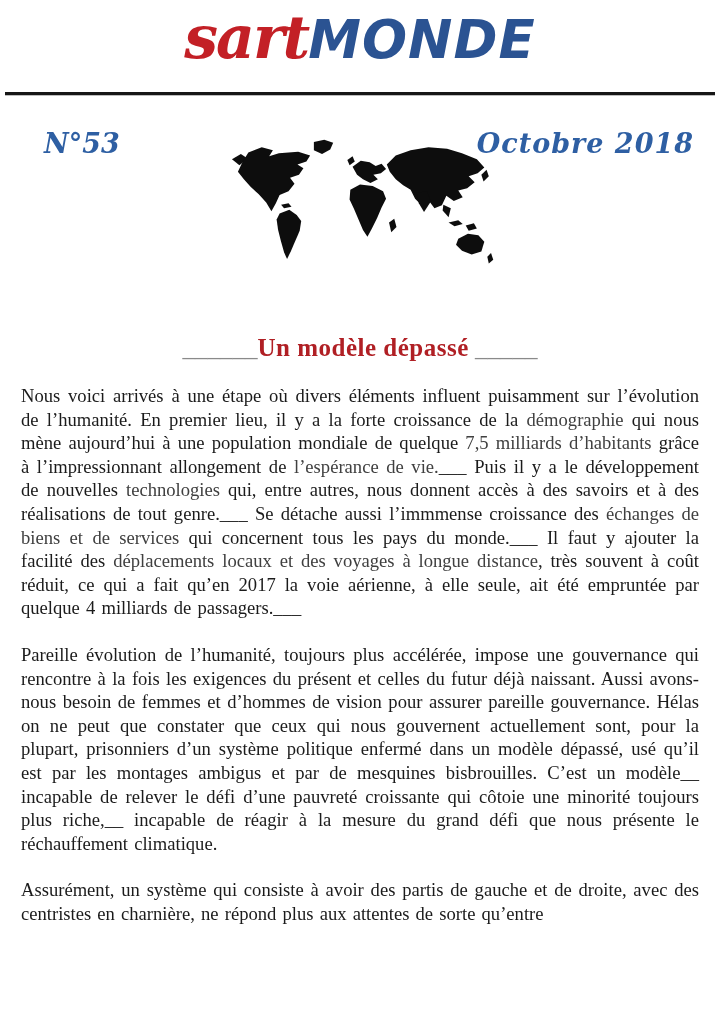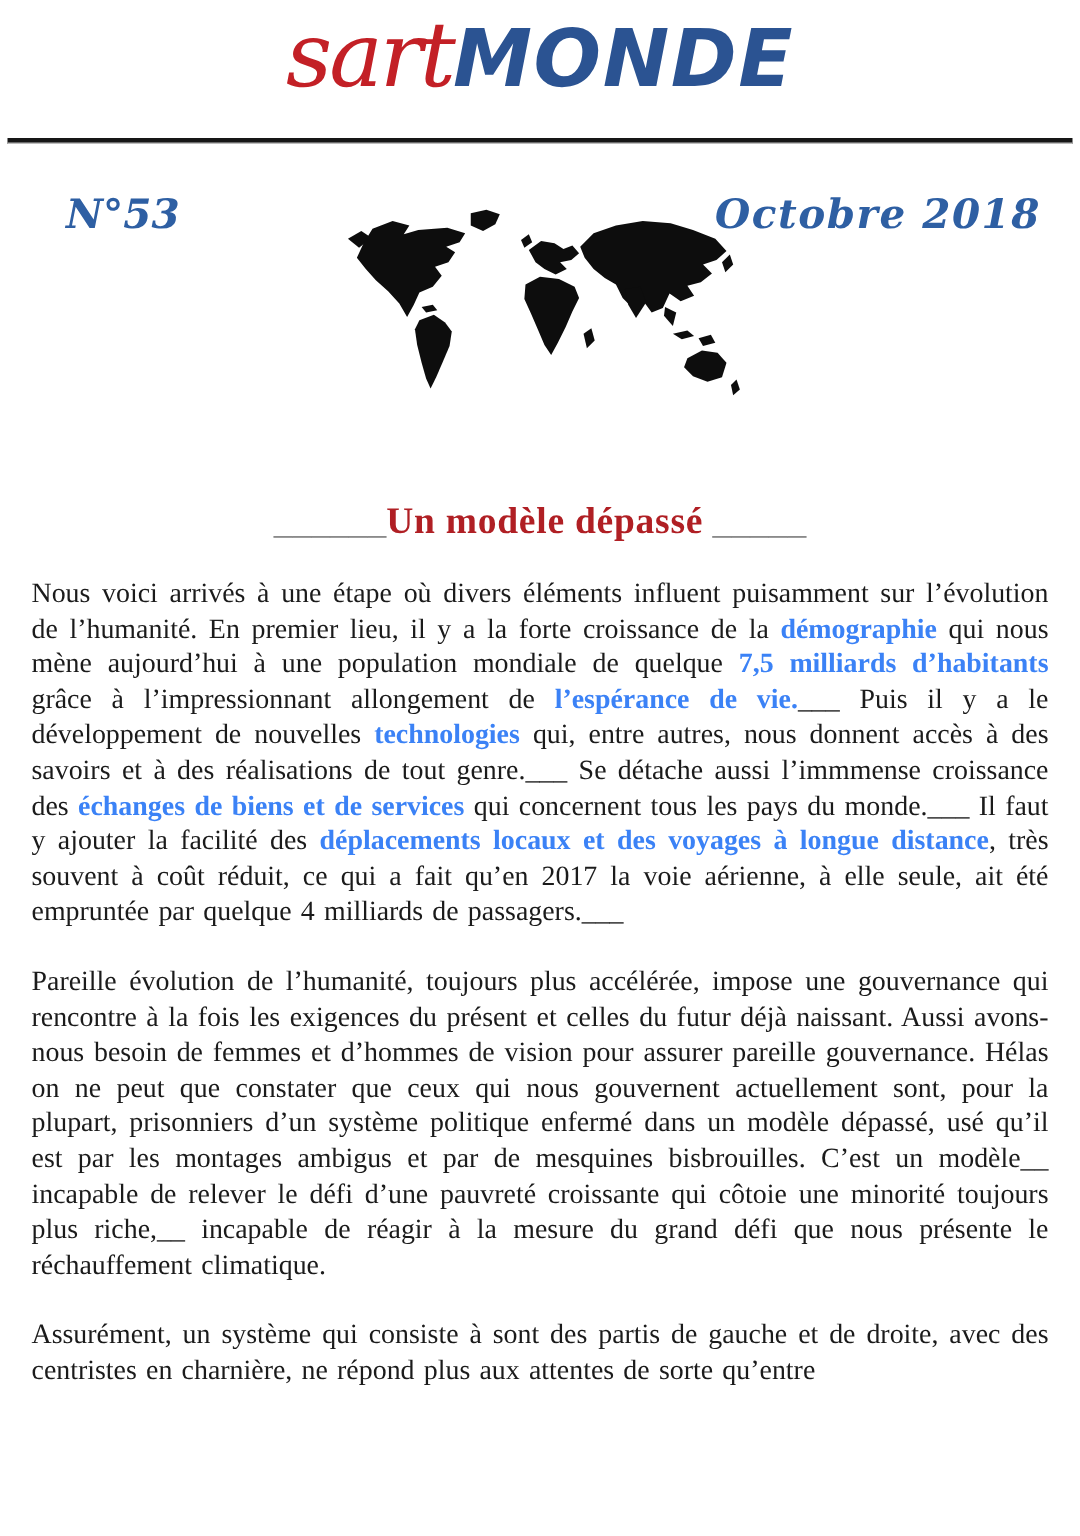--- a/index.html
+++ b/index.html
@@ -17,21 +17,21 @@
   }
   
   .masthead {
     text-align: center;
     padding-top: 2px;
     height: 74px;
   }
   .brand-red {
     font-family: "DejaVu Serif", serif;
     font-style: italic;
-    font-weight: normal;
+    font-weight: bold;
     font-size: 60px;
     line-height: 70px;
     color: #c32026;
     letter-spacing: -2px;
   }
   .brand-blue {
     font-family: "DejaVu Sans", sans-serif;
     font-style: italic;
     font-weight: bold;
     font-size: 53px;
@@ -91,22 +91,22 @@
   }
   .body-copy p {
     margin: 0 0 23px 0;
     font-size: 18.6px;
     line-height: 23.6px;
     text-align: justify;
     color: #1b1b1b;
     word-spacing: 1.5px;
   }
   .accent {
-    color: #3b82f6;
-    font-weight: bold;
+    color: #404040;
+    font-weight: normal;
   }
 </style>
 </head>
 <body>
 
 <div id="page">
 
   <div class="masthead">
     <span class="brand-red">sart</span><span class="brand-blue">MONDE</span>
   </div>
@@ -156,16 +156,16 @@
     </div>
   </div>
 
   <div class="article-title">
     <span class="rule-dash">______</span><span>Un modèle dépassé</span><span class="rule-dash"> _____</span>
   </div>
 
   <div class="body-copy">
     <p><span>Nous voici arrivés à une étape où divers éléments influent puisamment sur l’évolution de l’humanité.  En premier lieu, il y a la forte croissance de la </span><span class="accent">démographie</span><span> qui nous mène aujourd’hui à une population mondiale de quelque </span><span class="accent">7,5 milliards d’habitants</span><span> grâce à l’impressionnant allongement de </span><span class="accent">l’espérance de vie.</span><span>___ Puis il y a le développement de nouvelles </span><span class="accent">technologies</span><span> qui, entre autres, nous donnent accès à des savoirs et à des réalisations de tout genre.___  Se détache aussi l’immmense croissance des </span><span class="accent">échanges de biens et de services</span><span> qui concernent tous les pays du monde.___ Il faut y ajouter la facilité des </span><span class="accent">déplacements locaux et des voyages à longue distance</span><span>, très souvent à coût réduit, ce qui a fait qu’en 2017 la voie aérienne, à elle seule, ait été empruntée par quelque 4 milliards de passagers.___</span></p>
     <p><span>Pareille évolution de l’humanité, toujours plus accélérée, impose une gouvernance qui rencontre à la fois les exigences du présent et celles du futur déjà naissant. Aussi avons-nous besoin de femmes et d’hommes de vision pour assurer pareille gouvernance. Hélas on ne peut que constater que ceux qui nous gouvernent actuellement sont, pour la plupart, prisonniers d’un système politique enfermé dans un modèle dépassé, usé qu’il est par les montages ambigus et par de mesquines bisbrouilles.  C’est un modèle__ incapable de relever le défi d’une pauvreté croissante qui côtoie une minorité toujours plus riche,__ incapable de réagir à la mesure du grand défi que nous présente le réchauffement climatique.</span></p>
-    <p><span>Assurément, un système qui consiste à sont des partis de gauche et de droite, avec des centristes en charnière, ne répond plus aux attentes de sorte qu’entre</span></p>
+    <p><span>Assurément, un système qui consiste à avoir des partis de gauche et de droite, avec des centristes en charnière, ne répond plus aux attentes de sorte qu’entre</span></p>
   </div>
 
 </div>
 
 </body></html>

